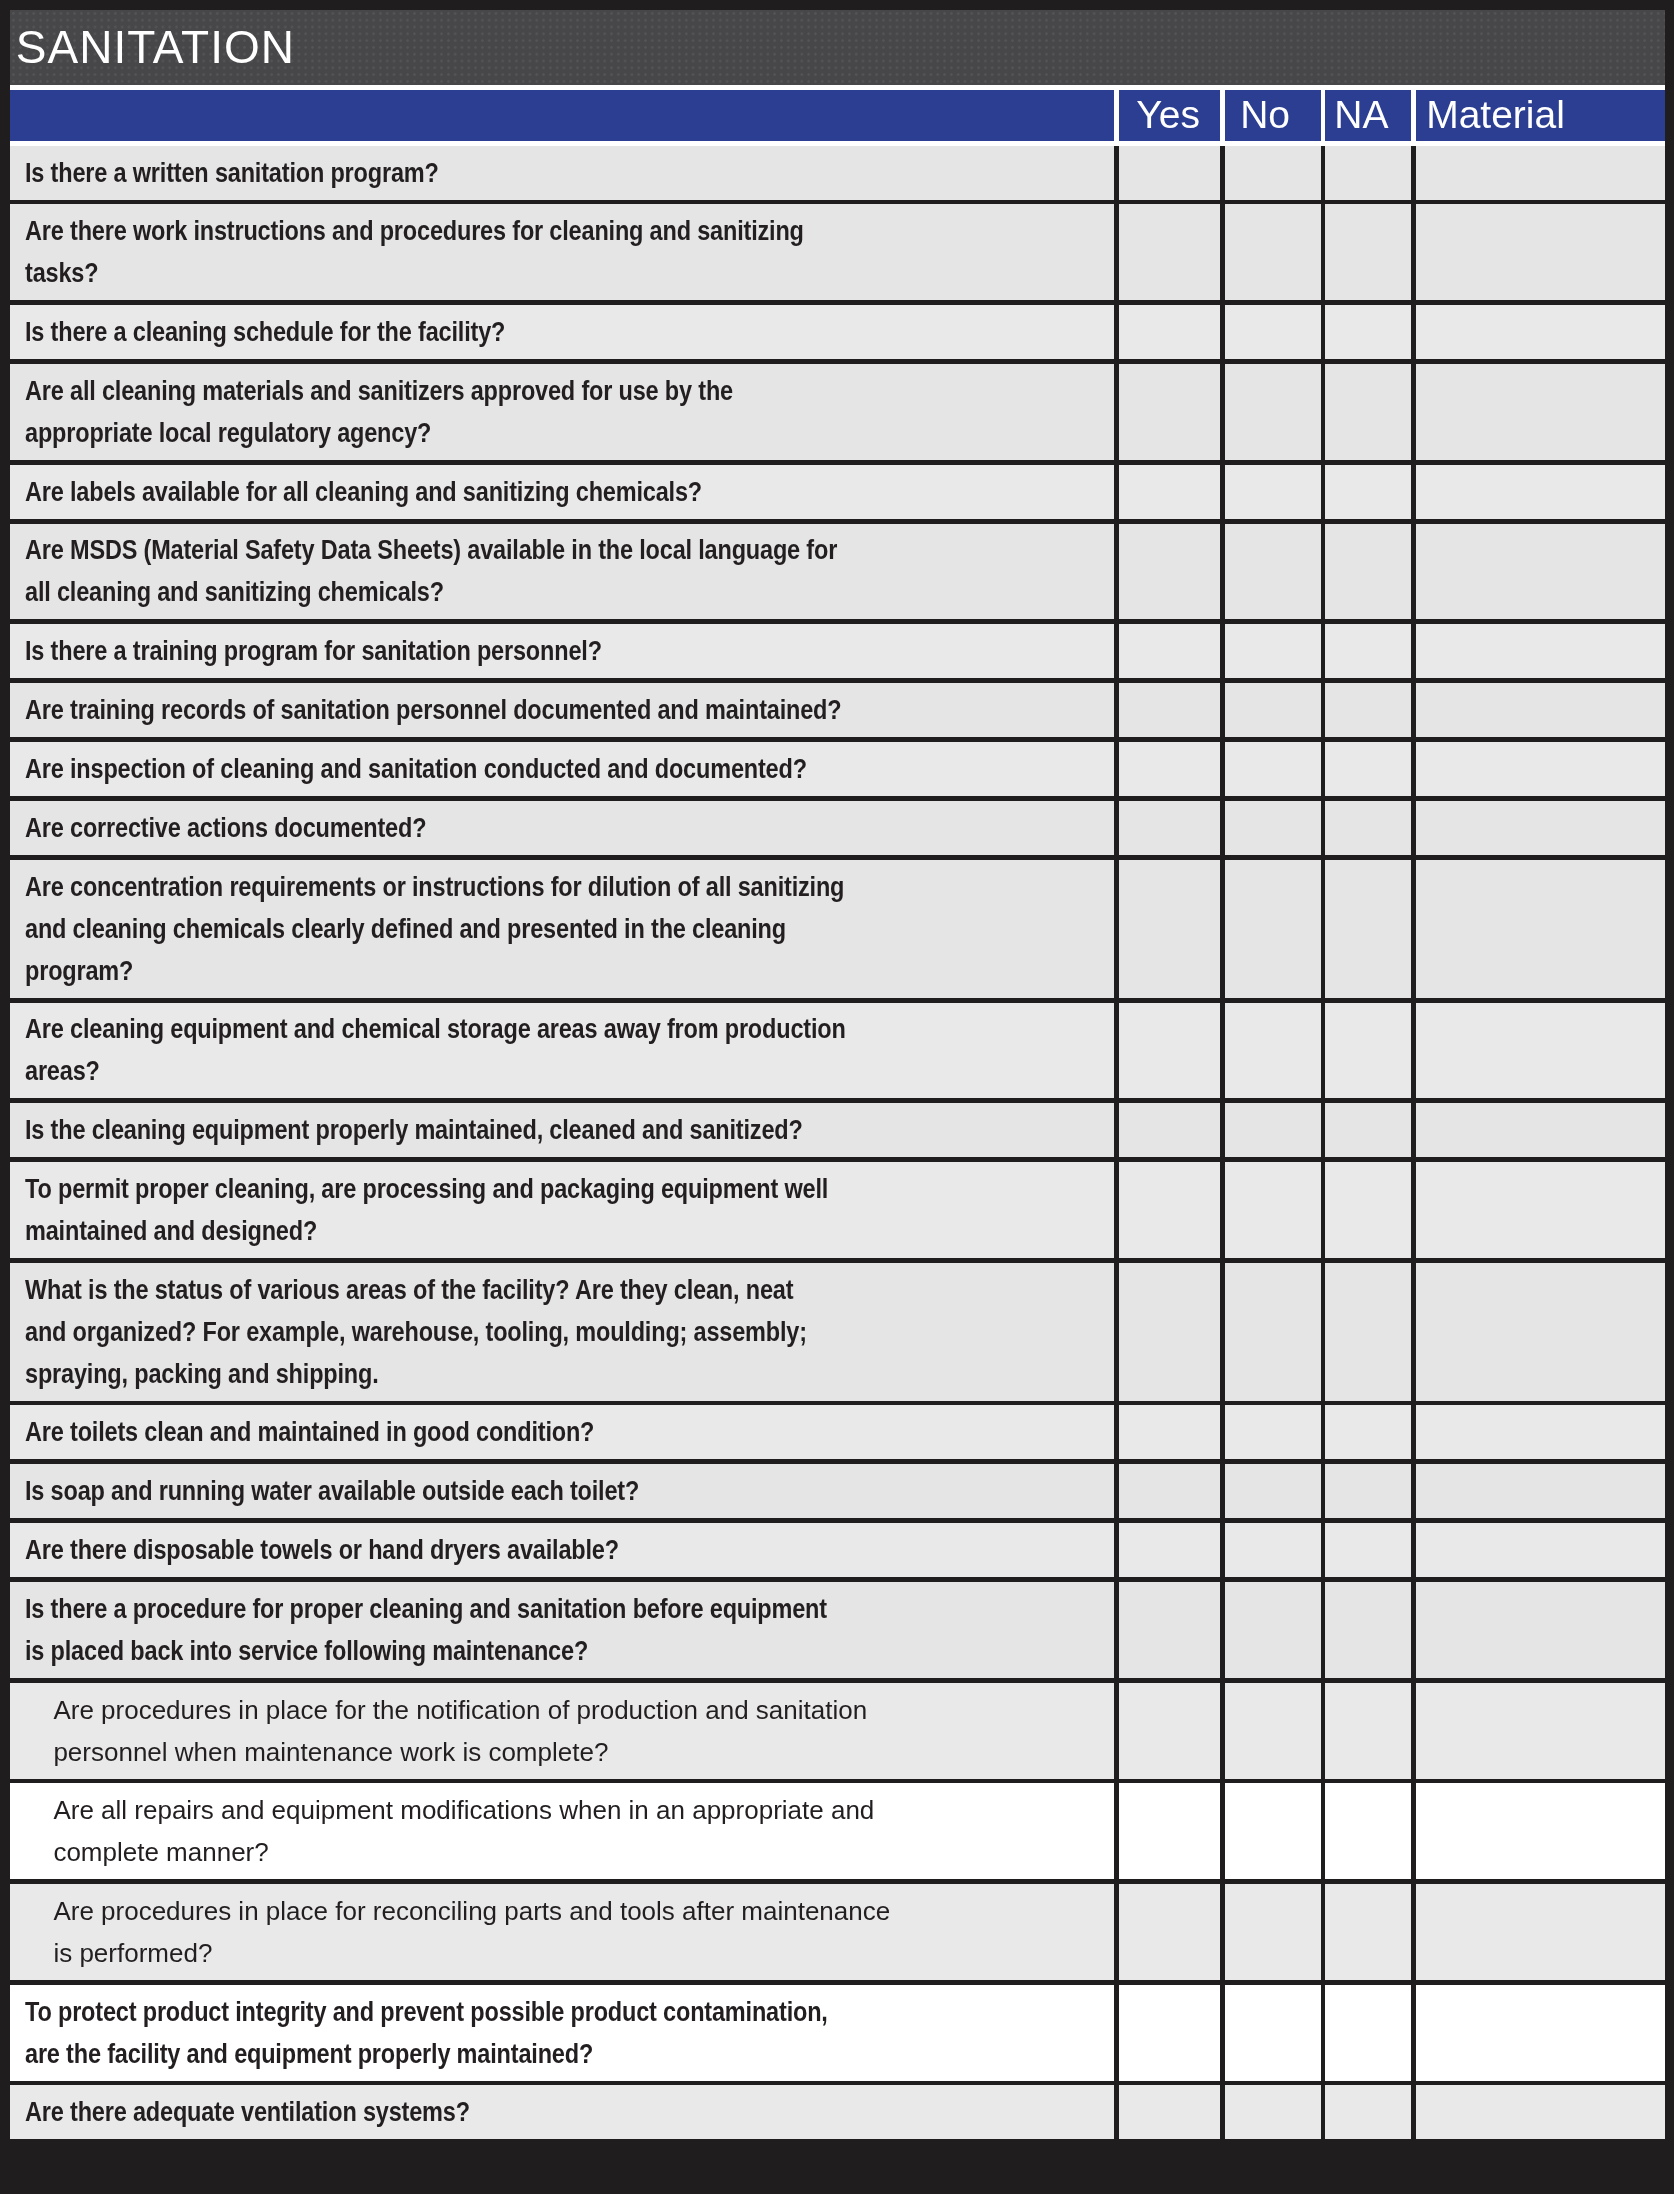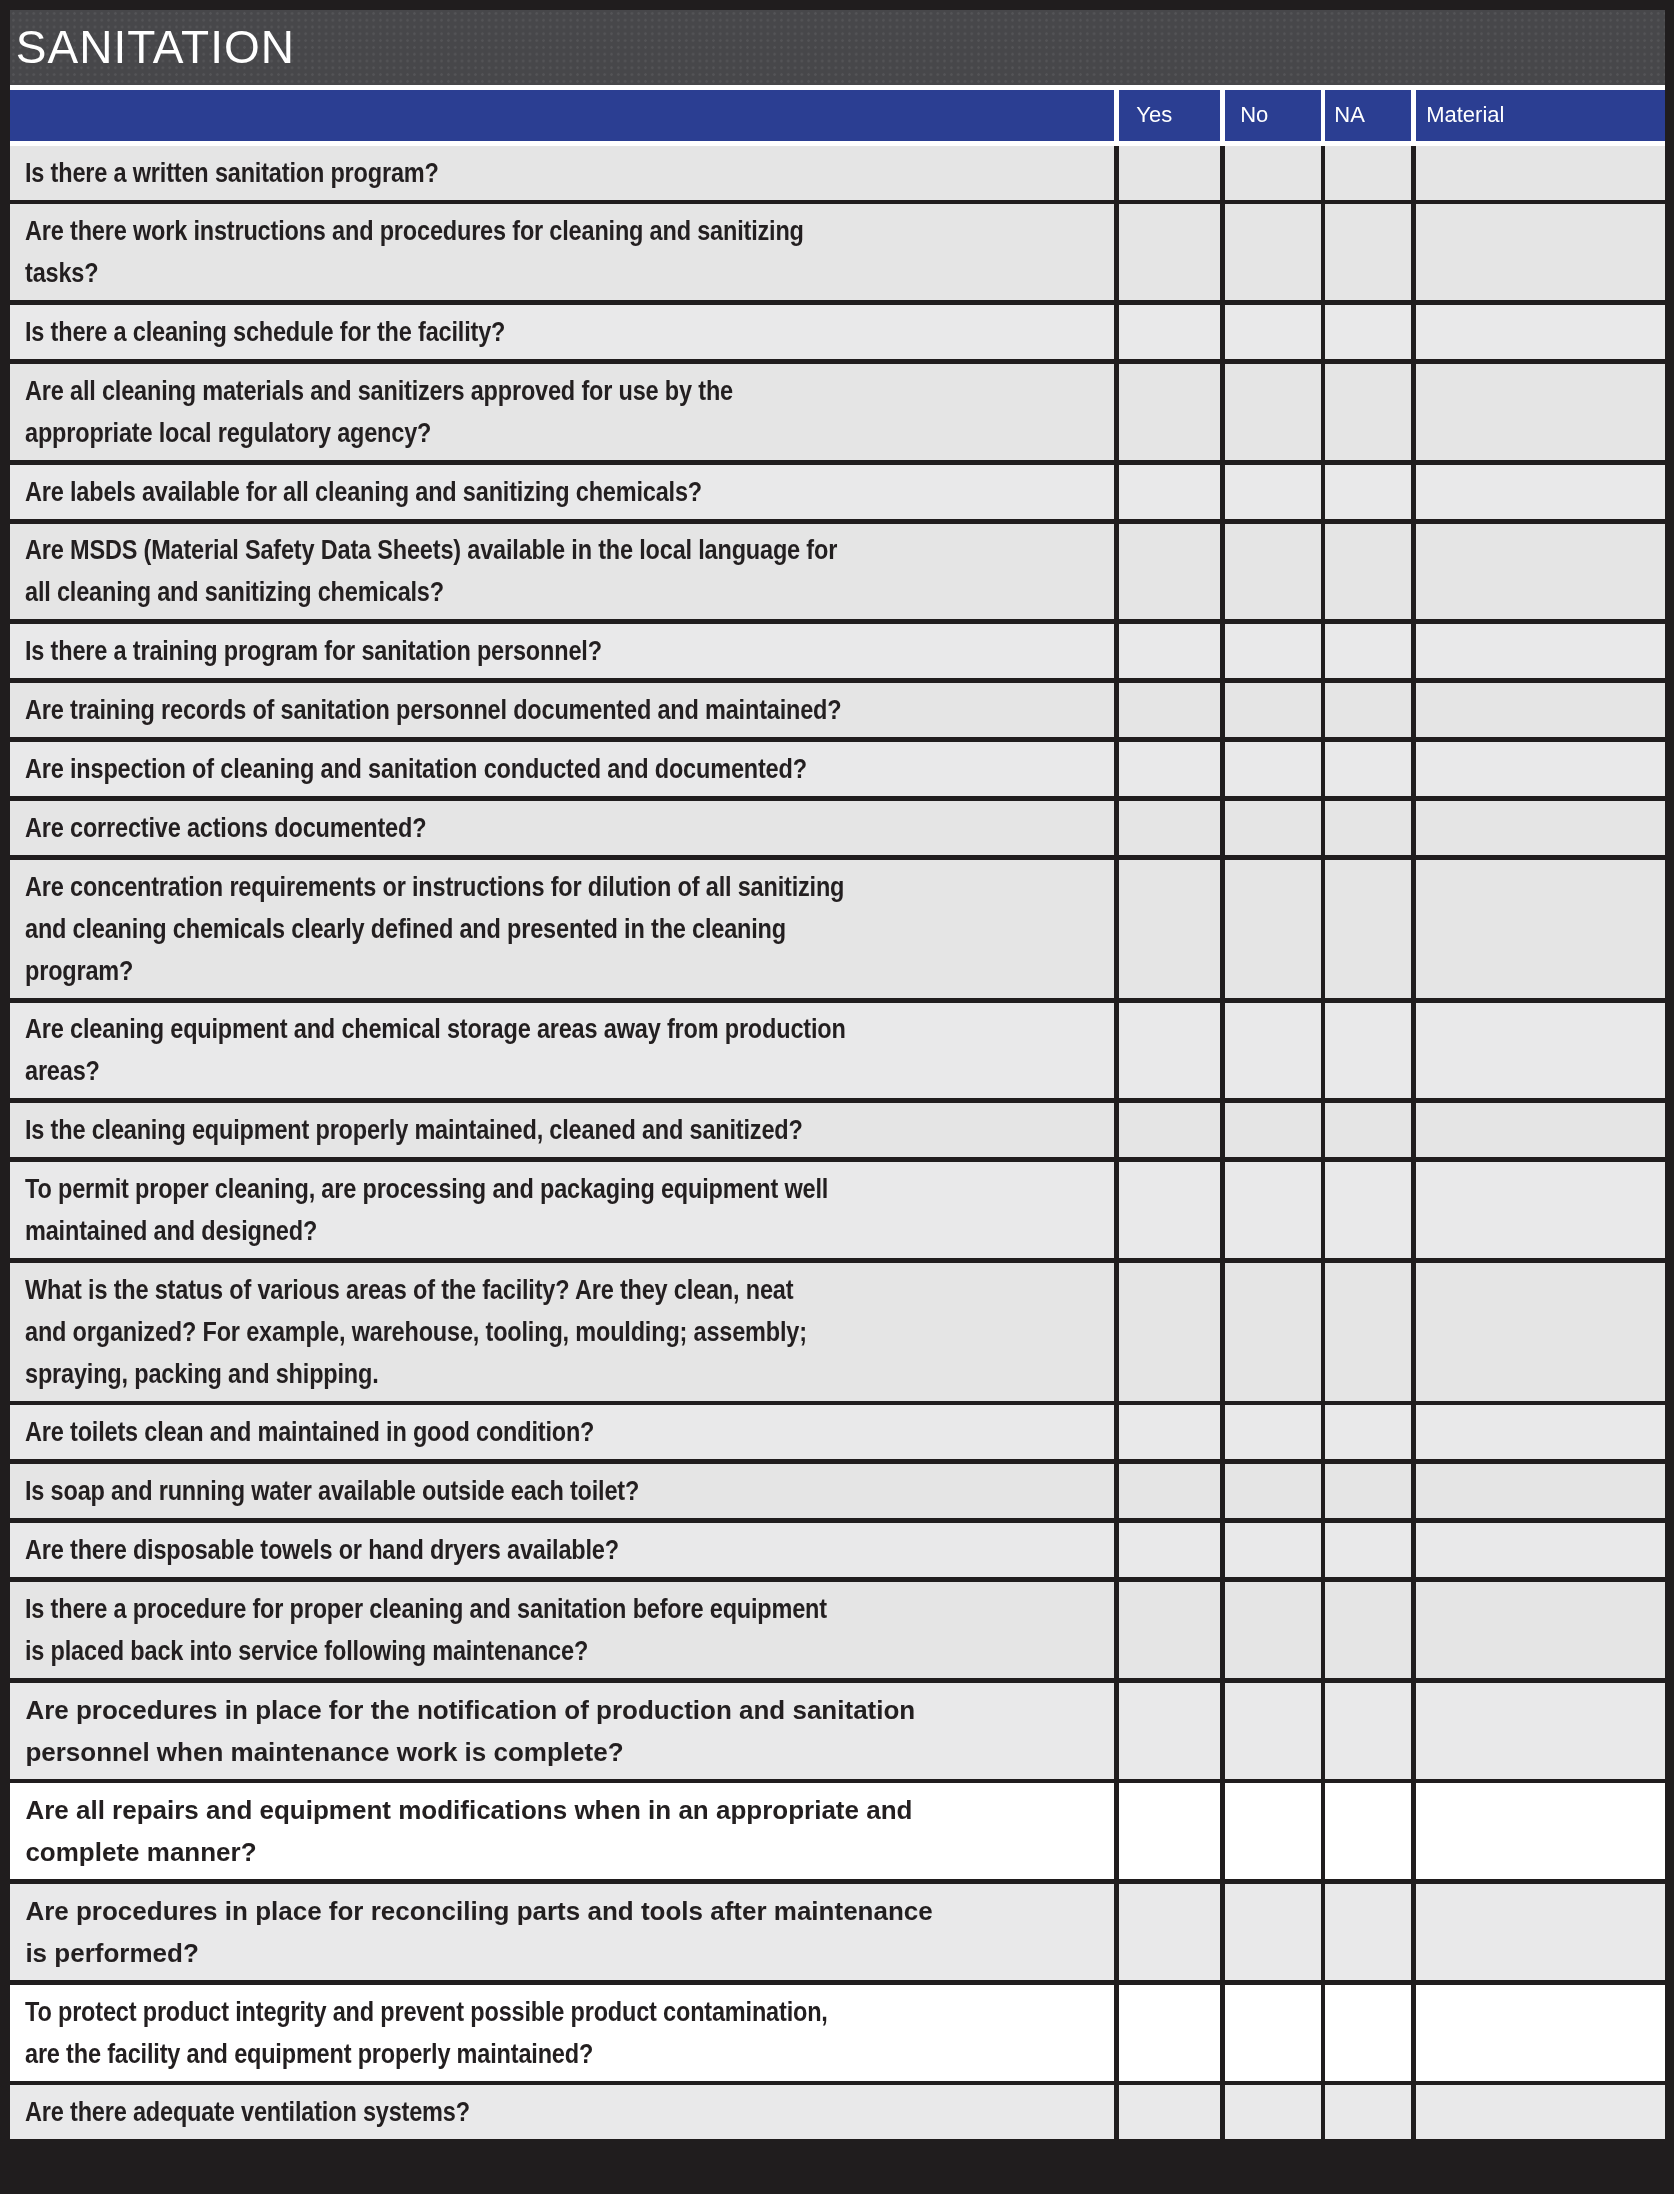--- a/index.html
+++ b/index.html
@@ -36,21 +36,21 @@
     padding:4.9px 0;
     display:grid;
     grid-template-columns:1104px 101px 96px 86px 1fr;
     column-gap:4.9px;
   }
   .hcell {
     background:#2B3E92;
     height:51px;
     display:flex; align-items:center;
     color:#FFFFFF;
-    font-size:22px;
+    font-size:39px;
     font-weight:400;
   }
   .hcell.h-yes   { padding-left:17.6px; }
   .hcell.h-no    { padding-left:15.6px; }
   .hcell.h-na    { padding-left:8.8px;  }
   .hcell.h-comments { padding-left:9.8px; }
   
   .tbody {
     display:flex;
     flex-direction:column;
@@ -79,23 +79,24 @@
     line-height:42px;
     font-weight:700;
     letter-spacing:-0.2px;
     width:115%;
     transform:scaleX(0.87);
     transform-origin:0 50%;
   }
   .row.font-regular .qtext {
     width:100%;
     transform:none;
-    font-weight:700;
+    font-weight:400;
     letter-spacing:0;
     font-size:26px;
+    margin-left:28px;
   }
 </style>
 </head>
 <body>
 
 <div class="page">
 
   <div class="titlebar">
     <span class="title-text">SANITATION</span>
   </div>

